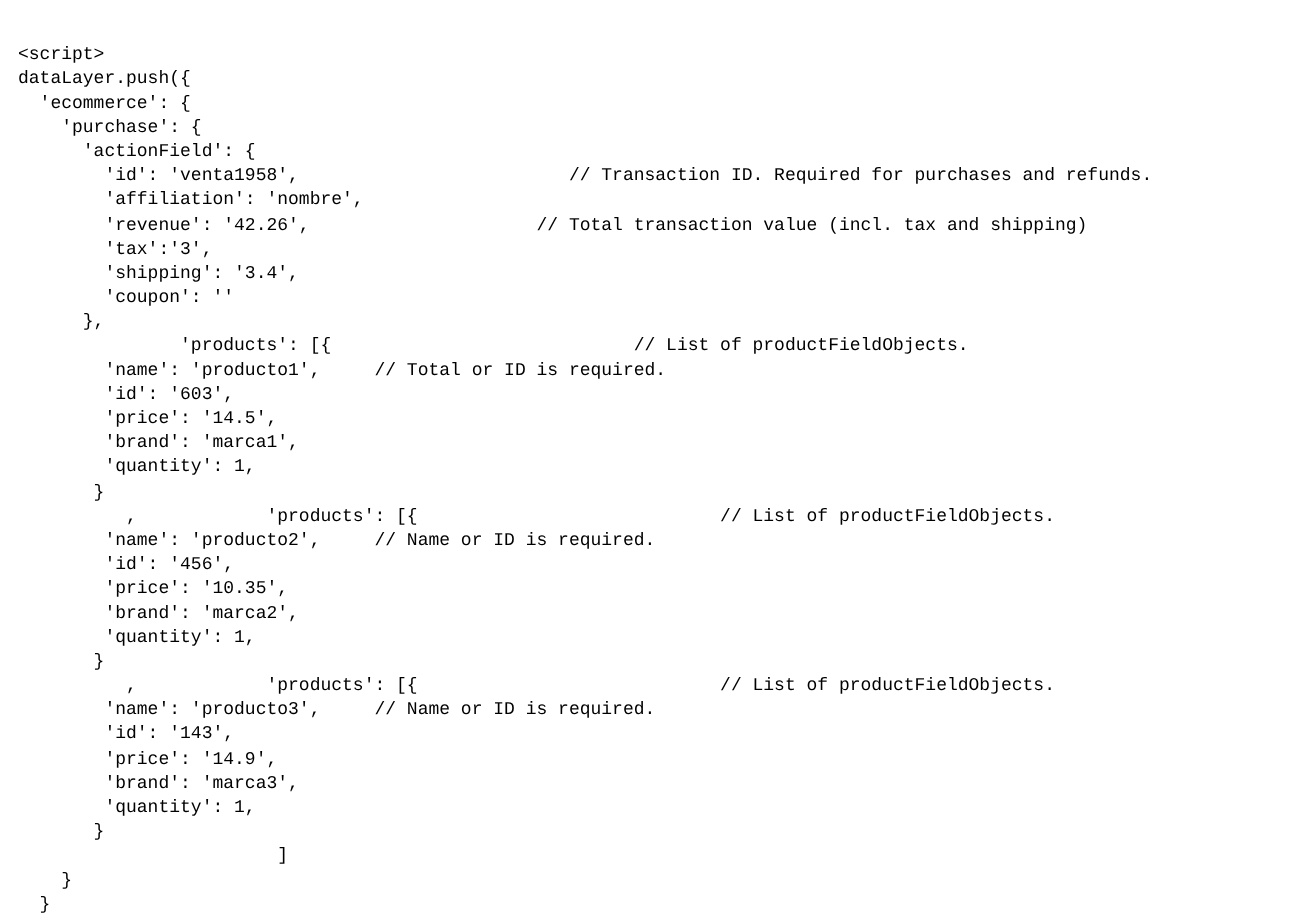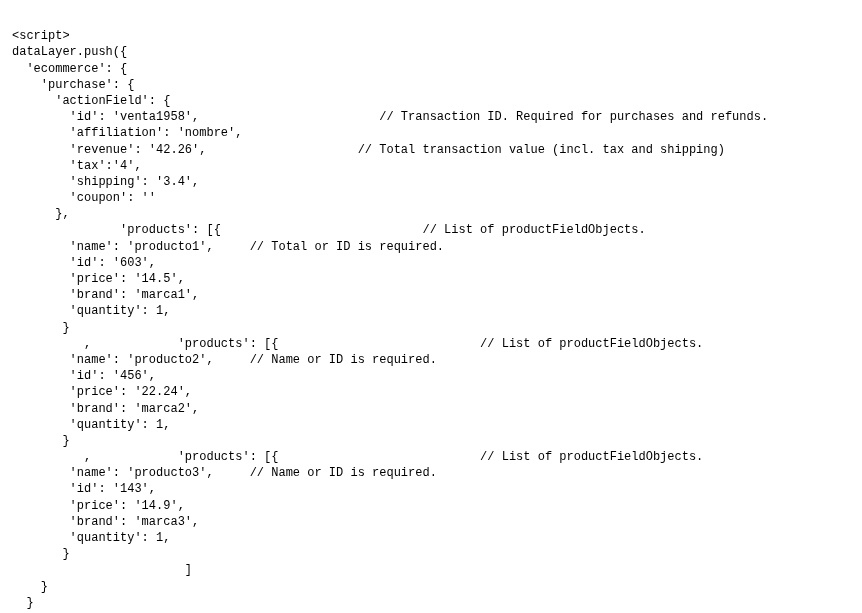--- a/index.html
+++ b/index.html
@@ -19,35 +19,35 @@
 </head>
 <body>
 <div class="code-container"><span>&lt;script&gt;</span>
 <span>dataLayer.push({</span>
 <span>  'ecommerce': {</span>
 <span>    'purchase': {</span>
 <span>      'actionField': {</span>
 <span>        'id': 'venta1958',                         // Transaction ID. Required for purchases and refunds.</span>
 <span>        'affiliation': 'nombre',</span>
 <span>        'revenue': '42.26',                     // Total transaction value (incl. tax and shipping)</span>
-<span>        'tax':'4',</span>
+<span>        'tax':'3',</span>
 <span>        'shipping': '3.4',</span>
 <span>        'coupon': ''</span>
 <span>      },</span>
 <span>               'products': [{                            // List of productFieldObjects.</span>
 <span>        'name': 'producto1',     // Total or ID is required.</span>
 <span>        'id': '603',</span>
 <span>        'price': '14.5',</span>
 <span>        'brand': 'marca1',</span>
 <span>        'quantity': 1,</span>
 <span>       }</span>
 <span>          ,            'products': [{                            // List of productFieldObjects.</span>
 <span>        'name': 'producto2',     // Name or ID is required.</span>
 <span>        'id': '456',</span>
-<span>        'price': '22.24',</span>
+<span>        'price': '10.35',</span>
 <span>        'brand': 'marca2',</span>
 <span>        'quantity': 1,</span>
 <span>       }</span>
 <span>          ,            'products': [{                            // List of productFieldObjects.</span>
 <span>        'name': 'producto3',     // Name or ID is required.</span>
 <span>        'id': '143',</span>
 <span>        'price': '14.9',</span>
 <span>        'brand': 'marca3',</span>
 <span>        'quantity': 1,</span>
 <span>       }</span>

